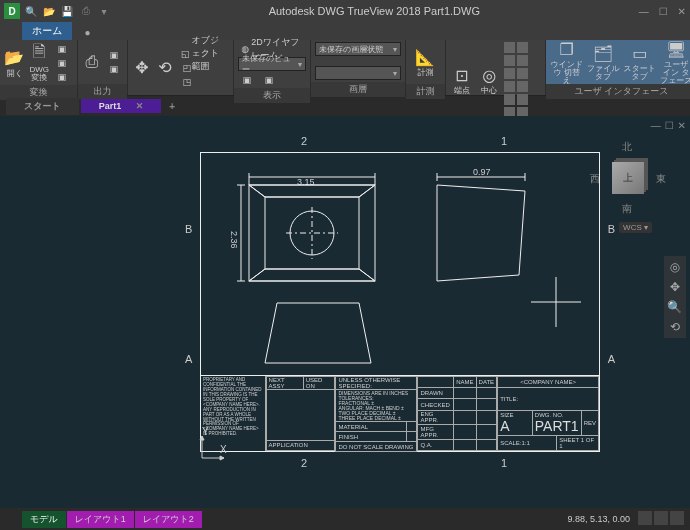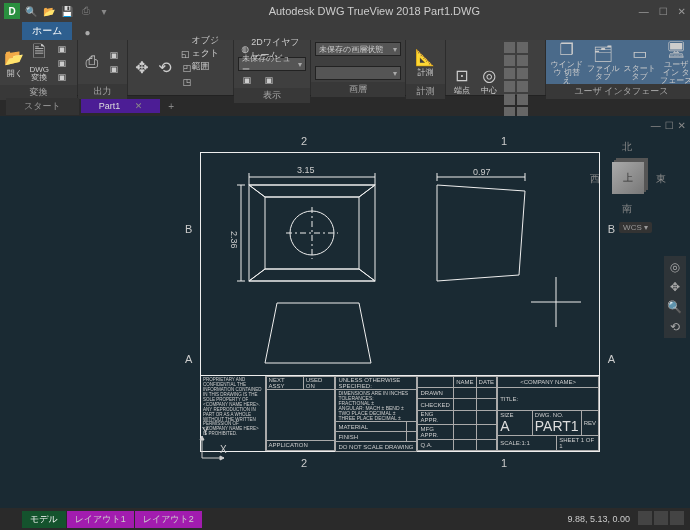--- a/index.html
+++ b/index.html
@@ -30,21 +30,21 @@
 .smallstack { display: flex; flex-direction: column; gap: 1px; }
 .smallbtn { display: flex; align-items: center; height: 13px; padding: 0 3px; font-size: 9px; color: #ccc; cursor: pointer; }
 .smallbtn .ico { width: 12px; height: 12px; margin-right: 2px; display: inline-flex; align-items: center; justify-content: center; }
 .dropdown { height: 14px; background: #555; border: 1px solid #222; font-size: 8px; padding: 0 3px; display: flex; align-items: center; min-width: 68px; cursor: pointer; justify-content: space-between; }
 .dropdown::after { content: "▾"; color: #aaa; margin-left: 3px; }
 .rpanel.highlight .body, .rpanel.highlight { background: #4a6a8a; }
 .icogrid { display: flex; flex-wrap: wrap; width: 52px; gap: 2px; }
 .icogrid span { width: 11px; height: 11px; background: #666; display: inline-block; cursor: pointer; }
 
 
-.filetabs { height: 20px; background: #2a2a2a; display: flex; align-items: center; padding-left: 6px; gap: 2px; }
+.filetabs { height: 20px; background: #2a2a2a; display: flex; align-items: center; padding-left: 6px; gap: 2px; font-weight: bold; }
 .filetab { padding: 2px 18px; font-size: 9px; color: #999; background: #333; cursor: pointer; position: relative; }
 .filetab.active { background: #4c1d95; color: #ddd; }
 .plus { padding: 2px 6px; color: #888; cursor: pointer; }
 
 
 .drawing { position: relative; height: 392px; background: #1a2a33; overflow: hidden; }
 .docwnd { position: absolute; right: 4px; top: 4px; display: flex; gap: 4px; color: #888; }
 .docwnd span { cursor: pointer; font-size: 10px; }
 
 
@@ -299,21 +299,21 @@
 
     <div class="gridlabel" style="left:100px;top:-18px">2</div>
     <div class="gridlabel" style="left:300px;top:-18px">1</div>
     <div class="gridlabel" style="left:100px;bottom:-18px">2</div>
     <div class="gridlabel" style="left:300px;bottom:-18px">1</div>
     <div class="gridlabel" style="left:-16px;top:70px">B</div>
     <div class="gridlabel" style="right:-16px;top:70px">B</div>
     <div class="gridlabel" style="left:-16px;top:200px">A</div>
     <div class="gridlabel" style="right:-16px;top:200px">A</div>
 
-    <div class="dim" style="left:96px;top:12px">3.15</div>
+    <div class="dim" style="left:96px;top:24px">3.15</div>
     <div class="dim" style="left:28px;top:78px;writing-mode:vertical-rl">2.36</div>
     <div class="dim" style="left:272px;top:14px">0.97</div>
 
     <svg class="view" style="left:46px;top:30px" width="130" height="100">
       <rect x="2" y="2" width="126" height="96"></rect>
       <polygon points="2,2 18,14 112,14 128,2"></polygon>
       <polygon points="2,98 18,86 112,86 128,98"></polygon>
       <line x1="2" y1="2" x2="18" y2="14"></line>
         <line x1="128" y1="2" x2="112" y2="14"></line>
       <line x1="2" y1="98" x2="18" y2="86"></line>

